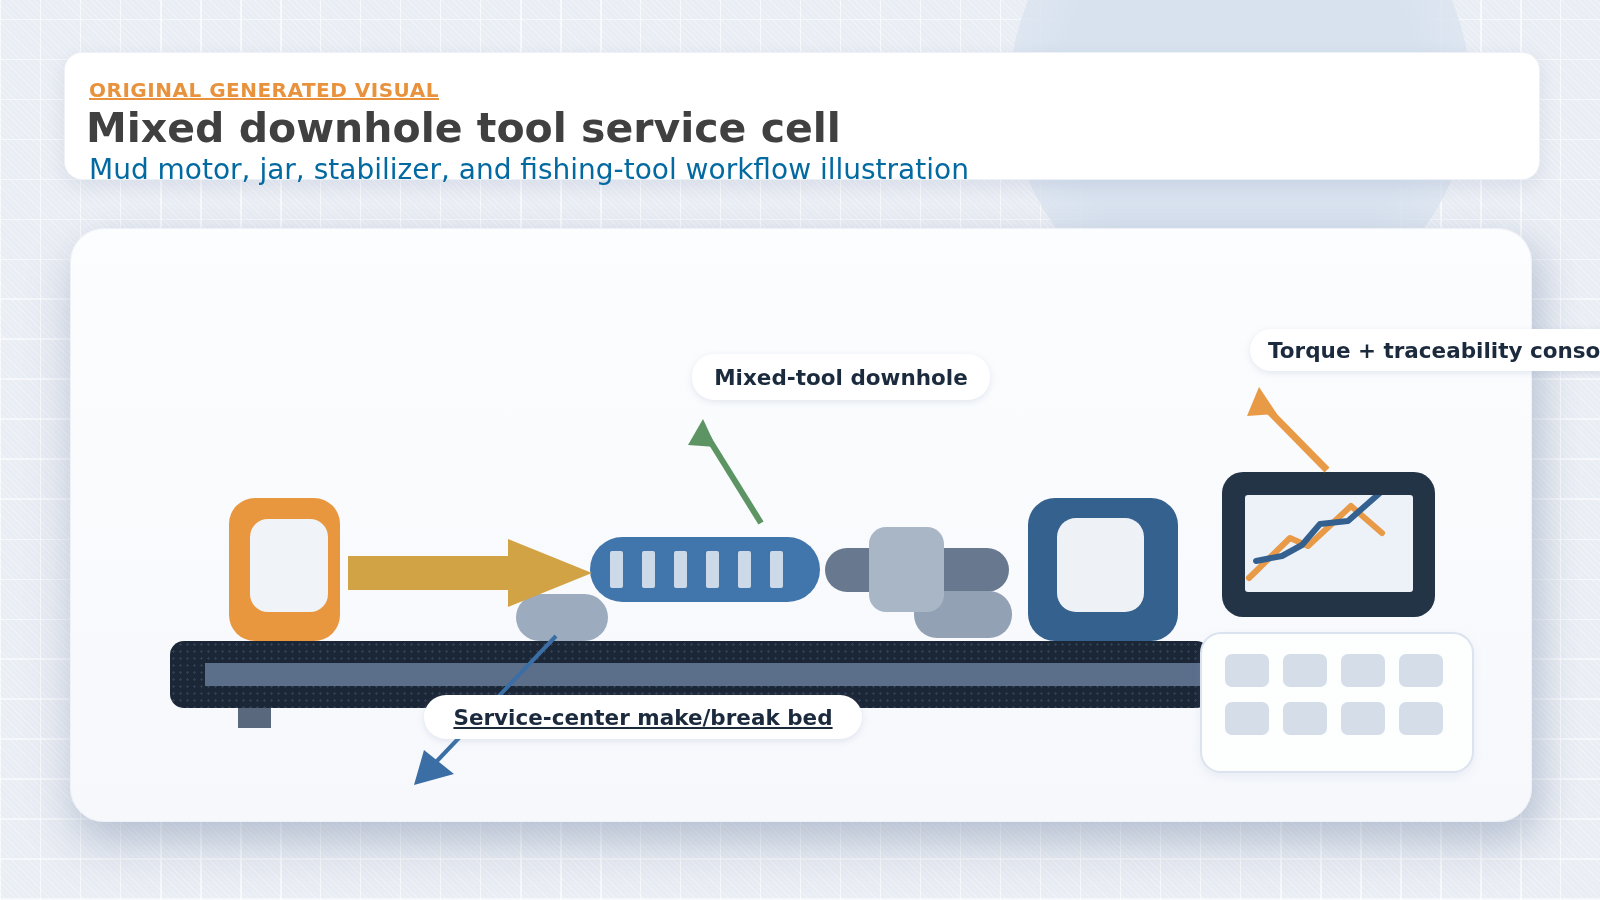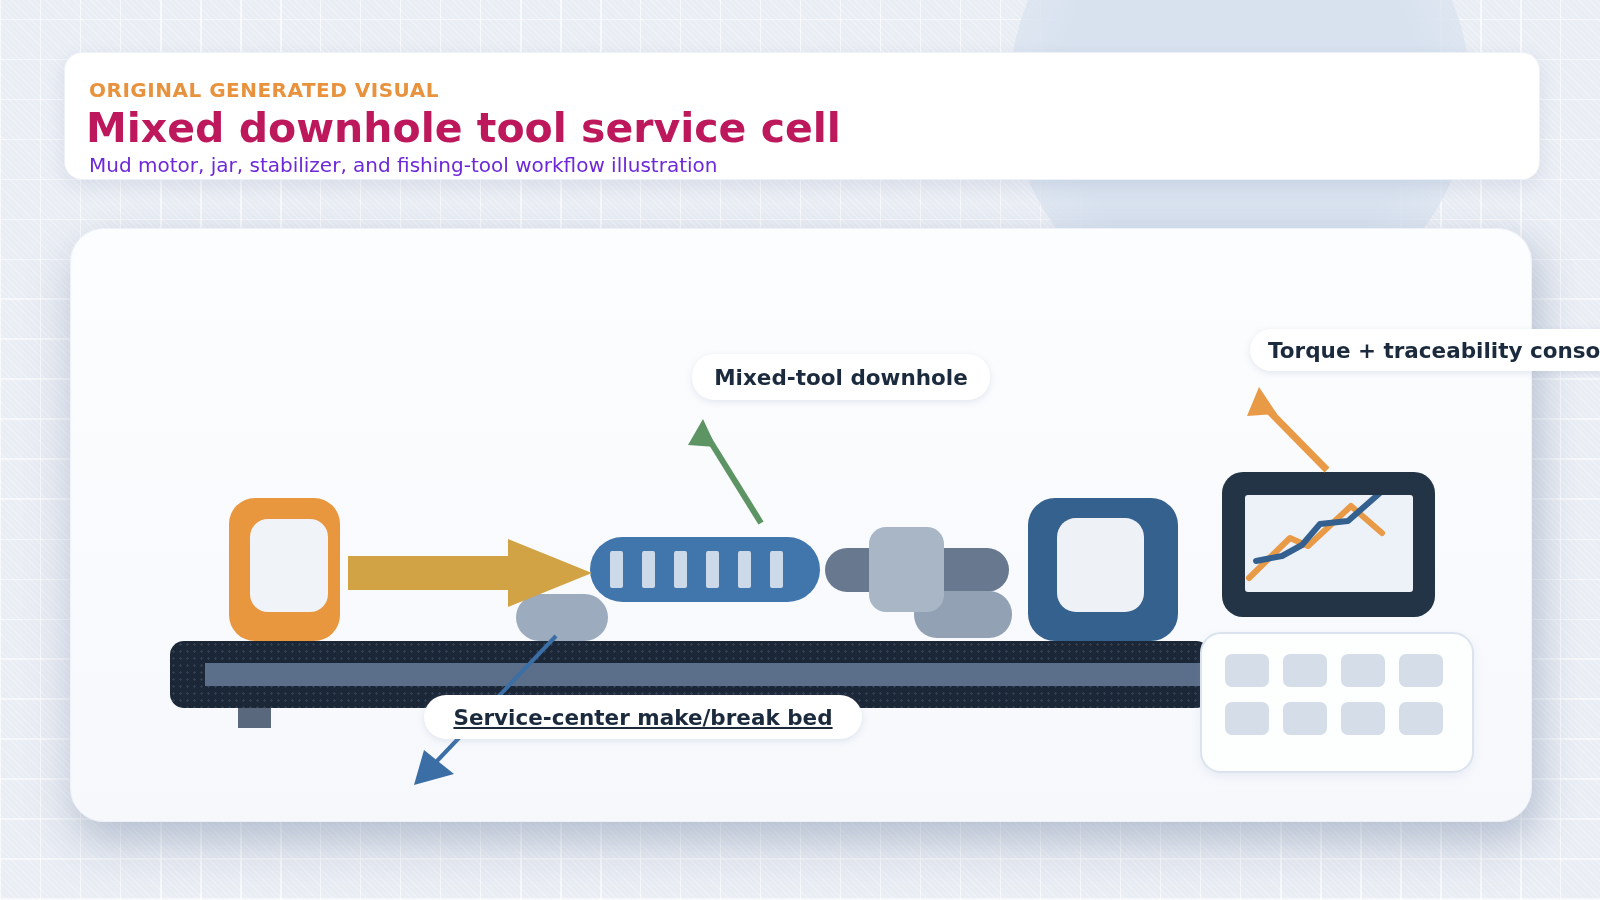--- a/index.html
+++ b/index.html
@@ -19,23 +19,23 @@
     background:radial-gradient(circle, #d8e2ef 55%, rgba(216,226,239,0.55) 78%, rgba(216,226,239,0) 100%);
     z-index:0;
   }
   
   .header-card{
     left:64px;top:52px;width:1474px;height:126px;border-radius:18px;
     background:#ffffff;border:1px solid #eef1f7;
     box-shadow:0 6px 18px rgba(125,145,175,0.18);
     z-index:2;
   }
-  .eyebrow{left:89px;top:78px;font-size:20px;font-weight:bold;letter-spacing:0.5px;color:#e8923d;z-index:3;}
-  .page-title{left:86px;top:104px;font-size:41px;font-weight:bold;color:#be185d;letter-spacing:0px;z-index:3;white-space:nowrap;}
-  .page-subtitle{left:89px;top:153px;font-size:20px;color:#6d28d9;z-index:3;white-space:nowrap;}
+  .eyebrow{left:89px;top:78px;font-size:20px;font-weight:bold;letter-spacing:0.5px;color:#e8923d;z-index:3;text-decoration:underline;}
+  .page-title{left:86px;top:104px;font-size:41px;font-weight:bold;color:#404040;letter-spacing:0px;z-index:3;white-space:nowrap;}
+  .page-subtitle{left:89px;top:153px;font-size:28px;color:#0369a1;z-index:3;white-space:nowrap;}
   
   .panel{
     left:70px;top:228px;width:1460px;height:592px;border-radius:34px;
     background:linear-gradient(180deg,#fcfdfe 0%,#f6f8fc 100%);
     border:1px solid #eef1f7;
     box-shadow:0 24px 45px rgba(110,130,160,0.30), 14px 10px 30px rgba(120,140,170,0.18);
     z-index:1;
   }
   
   .bed{

